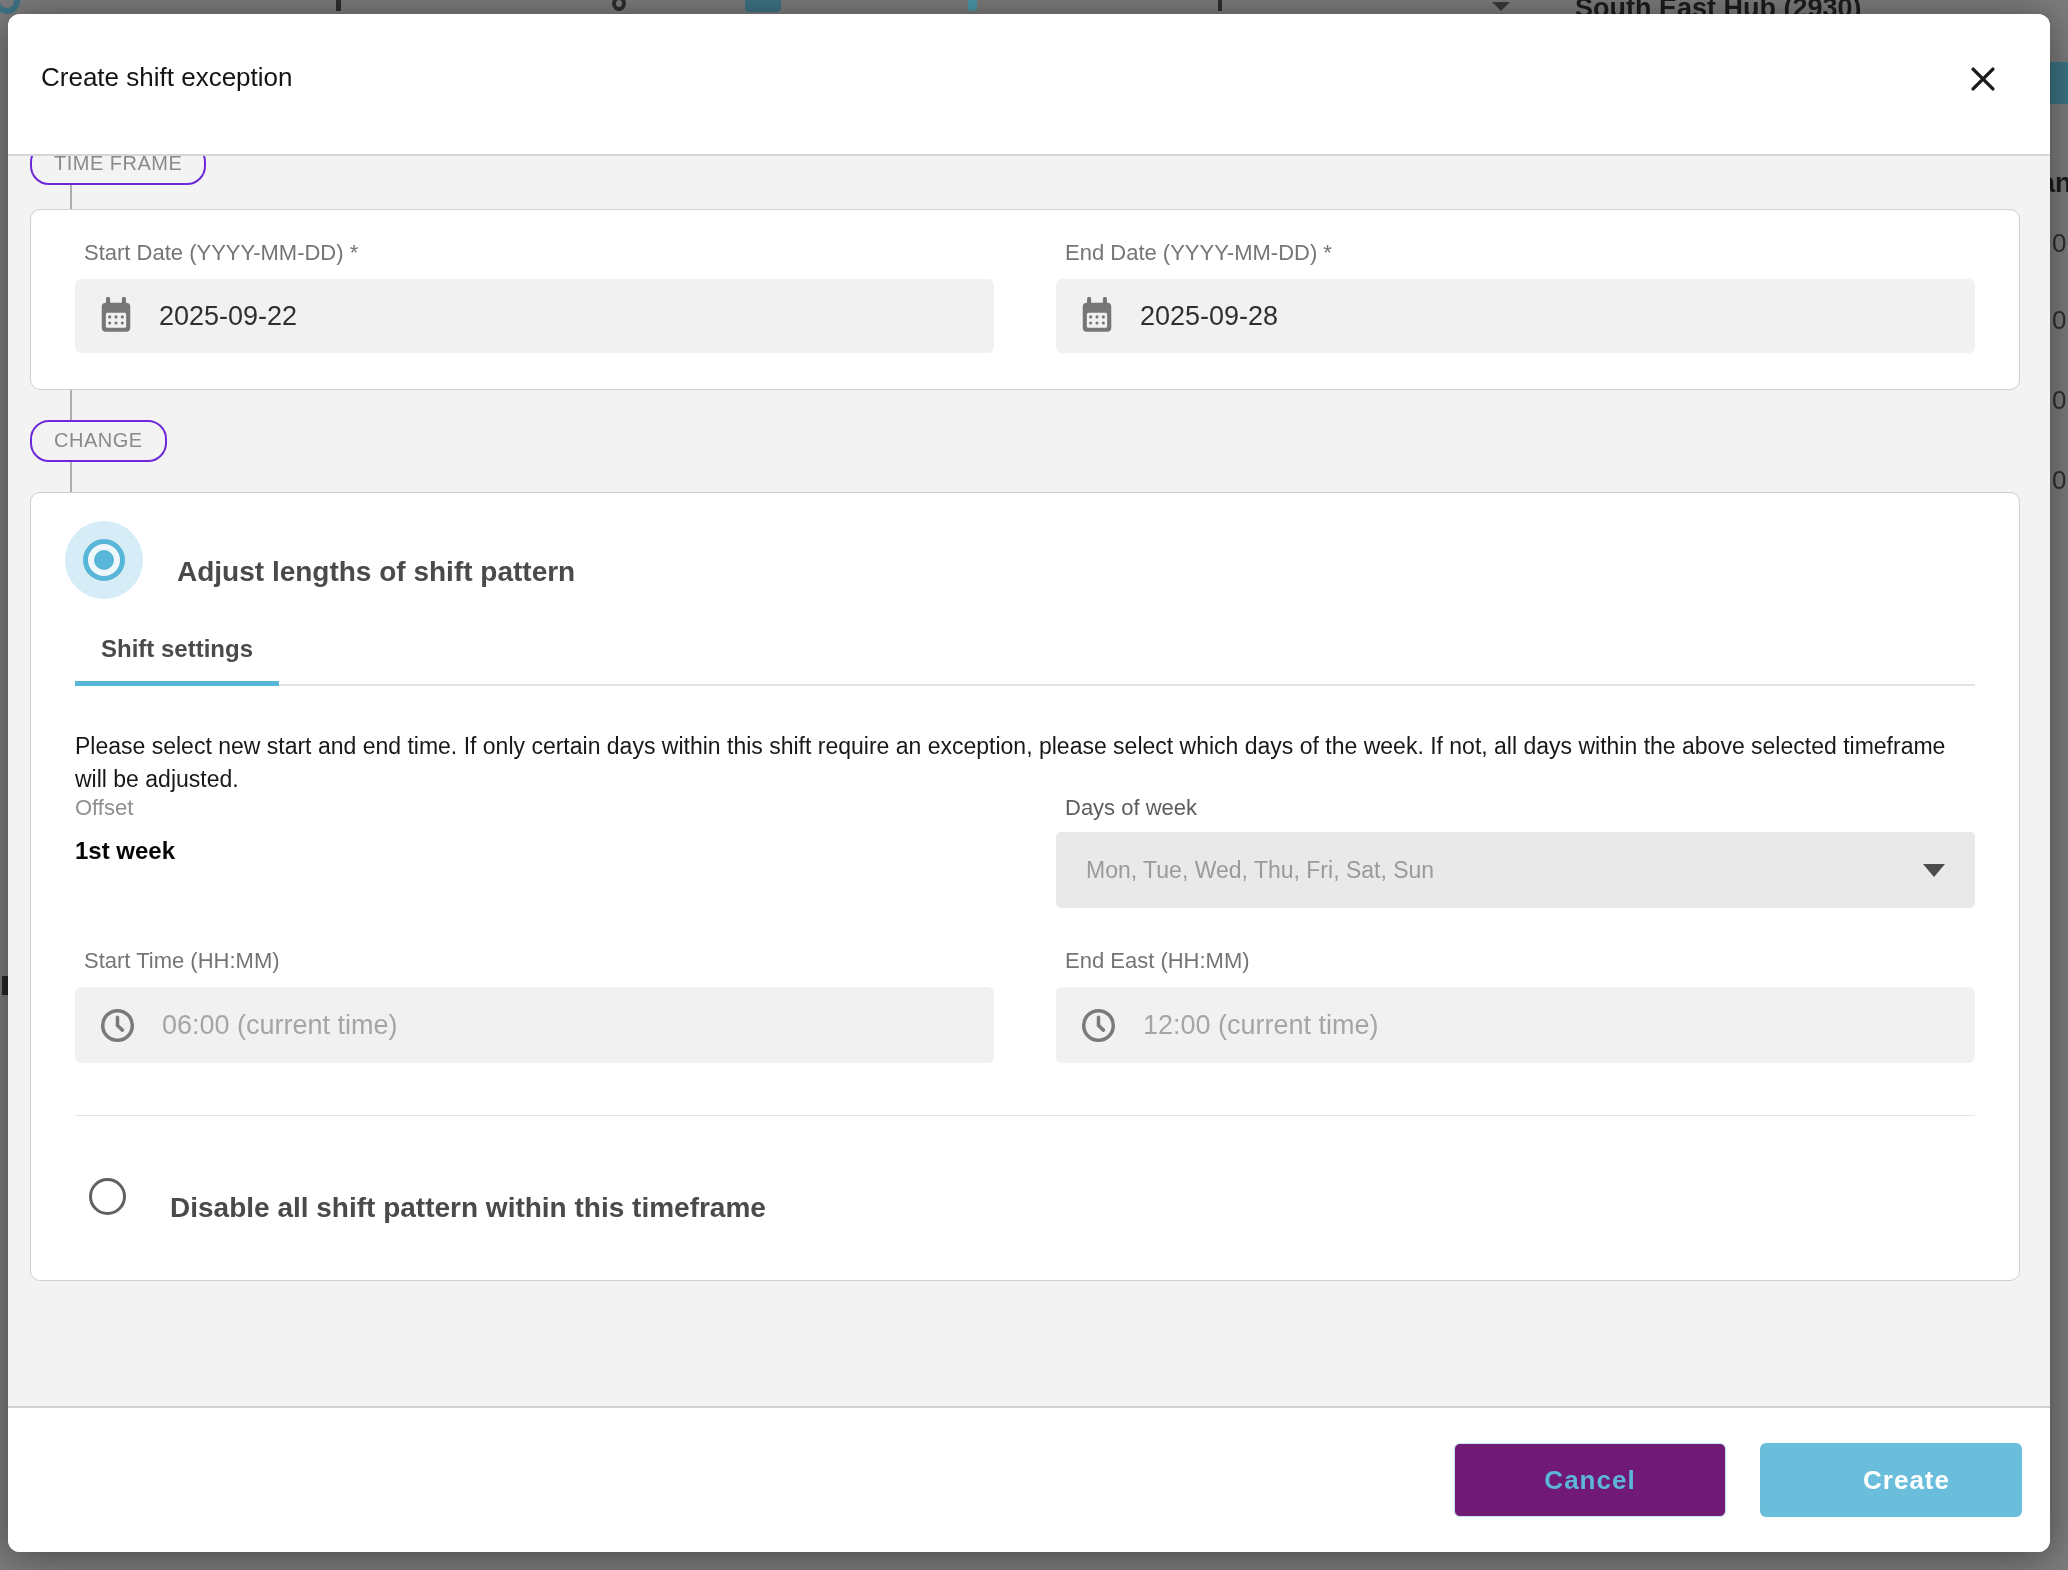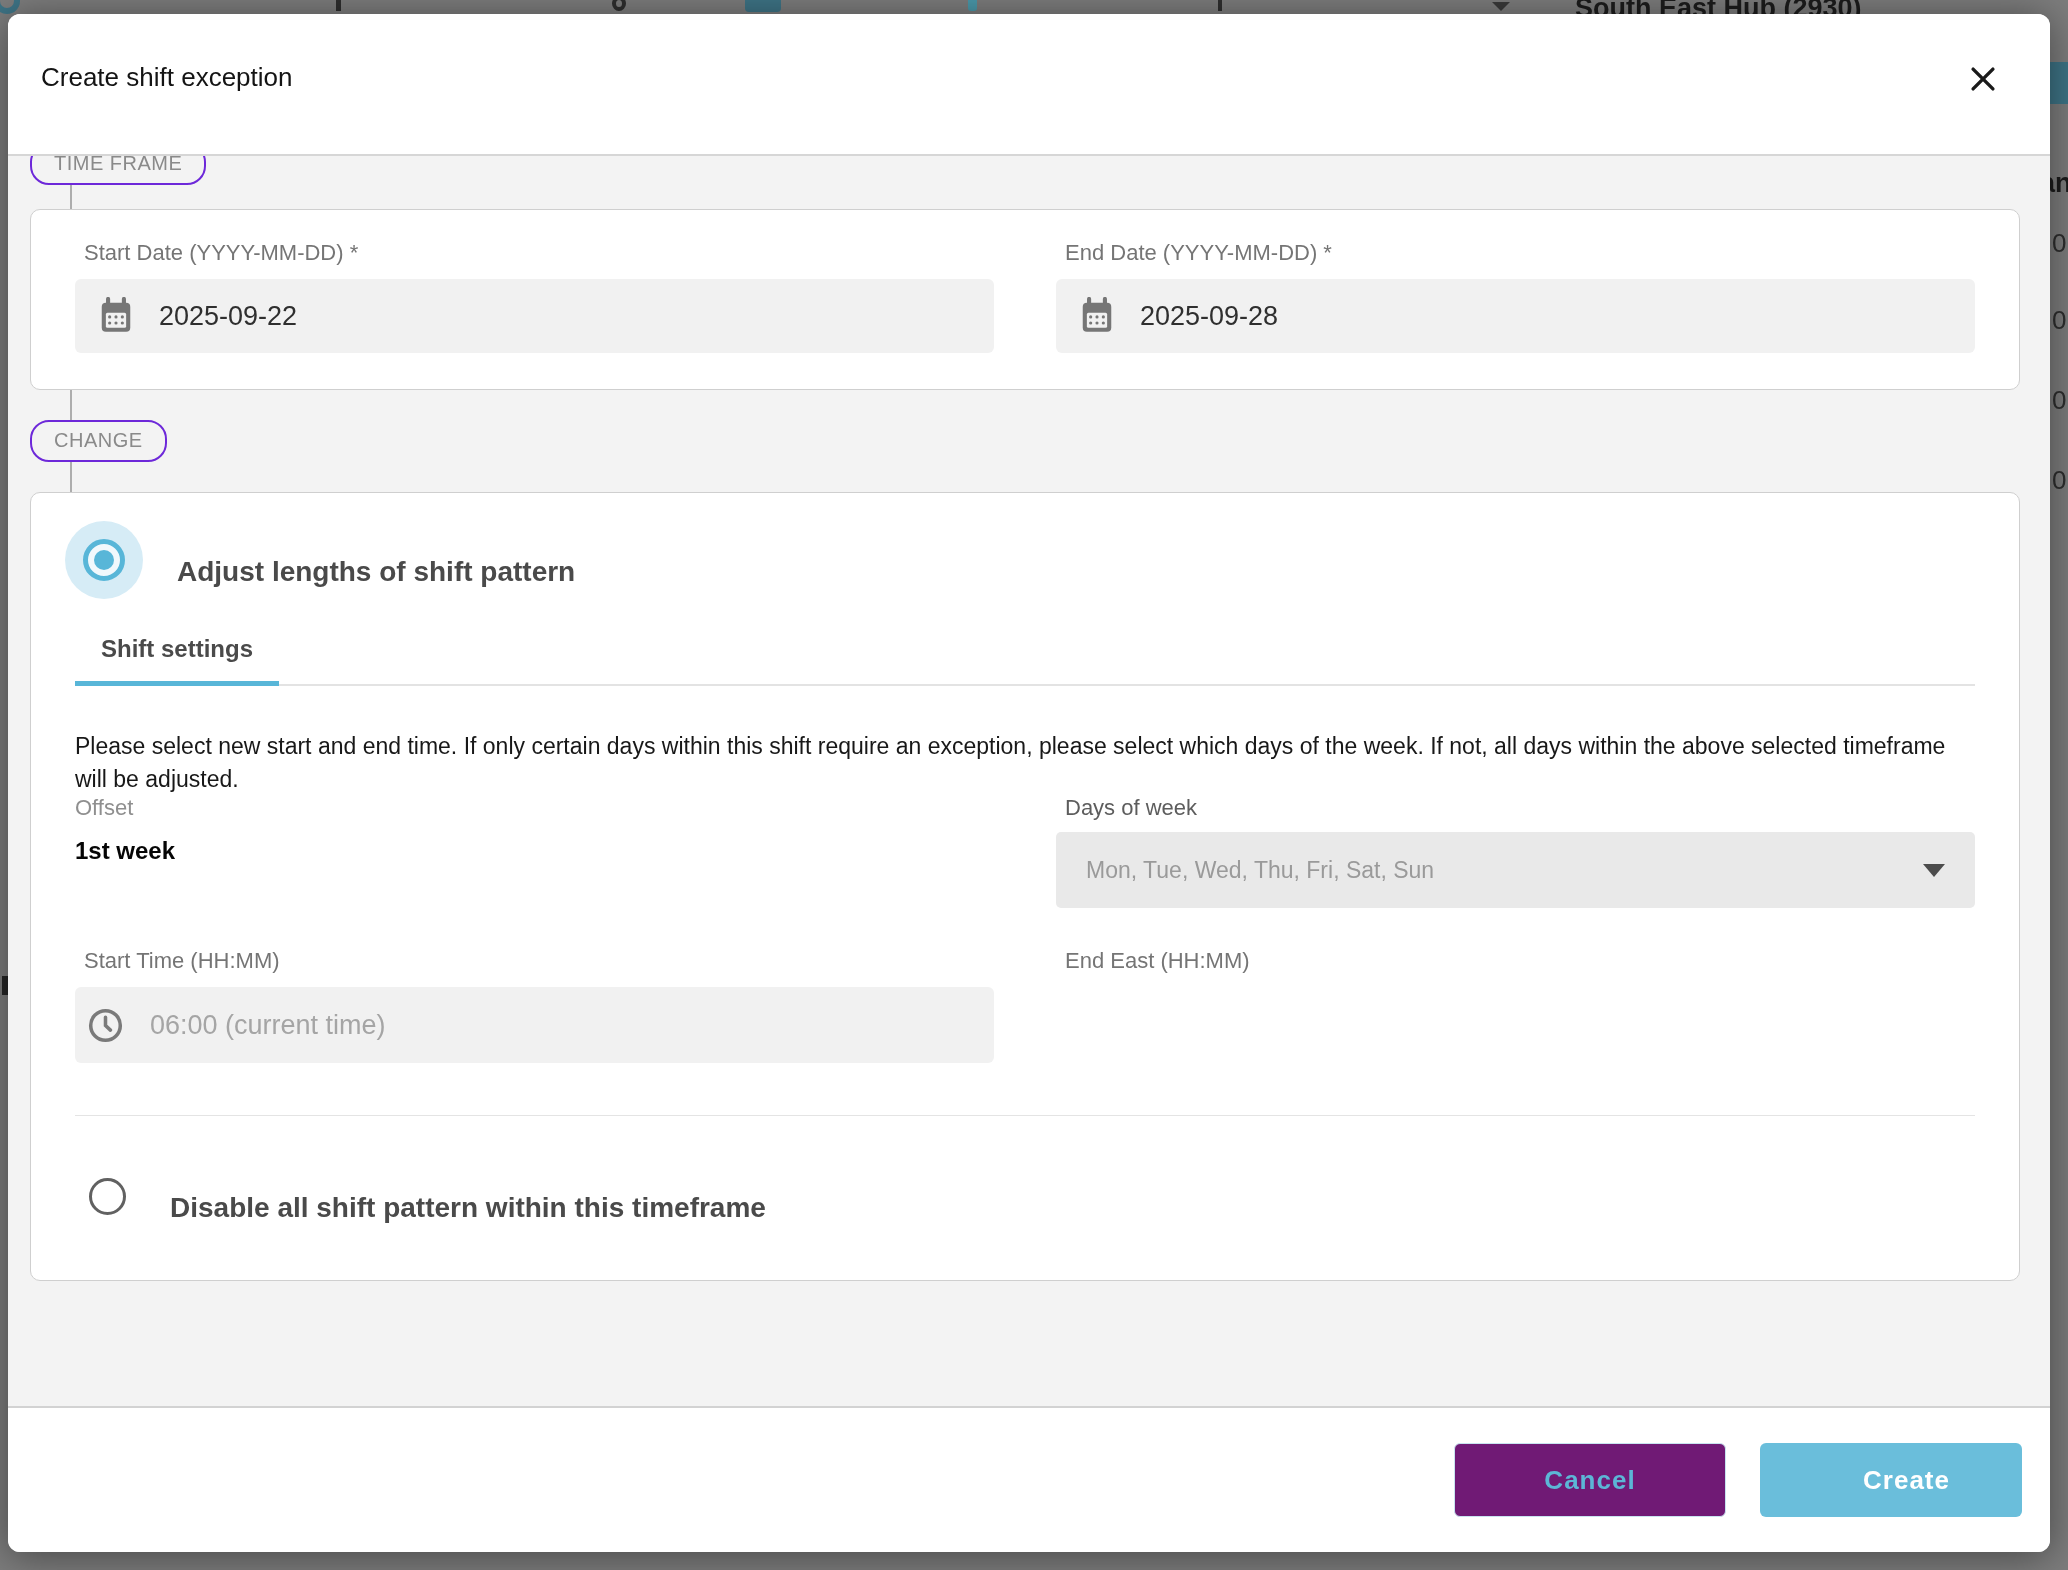--- a/index.html
+++ b/index.html
@@ -68,21 +68,21 @@
   .two-col { display:grid; grid-template-columns:1fr 1fr; column-gap:62px; }
   .row-offset { align-items:start; }
   .offset-label { font-size:22px; color:#8f8f8f; }
   .offset-value { margin-top:16px; font-size:24px; font-weight:700; color:#050505; }
   .days-label { font-size:22px; color:#5d5d5d; padding-left:9px; }
   .select-box { margin-top:11px; height:76px; background:#e9e9e9; border-radius:5px; display:flex; align-items:center; padding:0 30px; cursor:pointer; }
   .select-value { flex:1 1 auto; font-size:23px; color:#9a9a9a; }
   .caret-down { width:0; height:0; border-left:11px solid transparent; border-right:11px solid transparent; border-top:13px solid #4c4c4c; }
 
   .row-time { margin-top:40px; }
-  .time-field { height:76px; background:#f1f1f1; border-radius:6px; display:flex; align-items:center; gap:26px; padding:0 12px; cursor:pointer; margin-top:11px; }
+  .time-field { height:76px; background:#f1f1f1; border-radius:6px; display:flex; align-items:center; gap:26px; padding:0 24px; cursor:pointer; margin-top:11px; }
   .time-text { font-size:27px; color:#a5a5a5; }
 
   .hdivider { margin-top:52px; border-top:1.5px solid #e4e4e4; }
 
   .radio-row-2 { gap:44px; margin:52px 0 56px 14px; }
   .radio-empty { width:37px; height:37px; border-radius:50%; border:3.5px solid #616161; background:#ffffff; cursor:pointer; flex:0 0 auto; }
 
   .modal-footer { flex:0 0 146px; background:#ffffff; border-top:2px solid #d2d2d2;
                   display:flex; align-items:center; justify-content:flex-end; gap:34px; padding-right:28px; }
   .btn { height:74px; border-radius:6px; font-size:26px; font-weight:700; letter-spacing:1px;
@@ -219,20 +219,27 @@
             <div class="time-field">
               <svg class="icon-svg" width="37" height="37" viewBox="0 0 24 24">
                 <circle cx="12" cy="12" r="9.6" fill="none" stroke="#7a7a7a" stroke-width="2.3"></circle>
                 <path d="M12 6.6 V12 L15.2 15" fill="none" stroke="#7a7a7a" stroke-width="2.3" stroke-linecap="round"></path>
               </svg>
               <span class="time-text">06:00 (current time)</span>
             </div>
           </div>
           <div>
             <div class="field-label">End East (HH:MM)</div>
+            <div class="time-field">
+              <svg class="icon-svg" width="37" height="37" viewBox="0 0 24 24">
+                <circle cx="12" cy="12" r="9.6" fill="none" stroke="#7a7a7a" stroke-width="2.3"></circle>
+                <path d="M12 6.6 V12 L15.2 15" fill="none" stroke="#7a7a7a" stroke-width="2.3" stroke-linecap="round"></path>
+              </svg>
+              <span class="time-text">12:00 (current time)</span>
+            </div>
           </div>
         </div>
 
         <div class="hdivider"></div>
 
         <div class="radio-row radio-row-2">
           <div class="radio-empty"></div>
           <div class="radio-label">Disable all shift pattern within this timeframe</div>
         </div>
 

